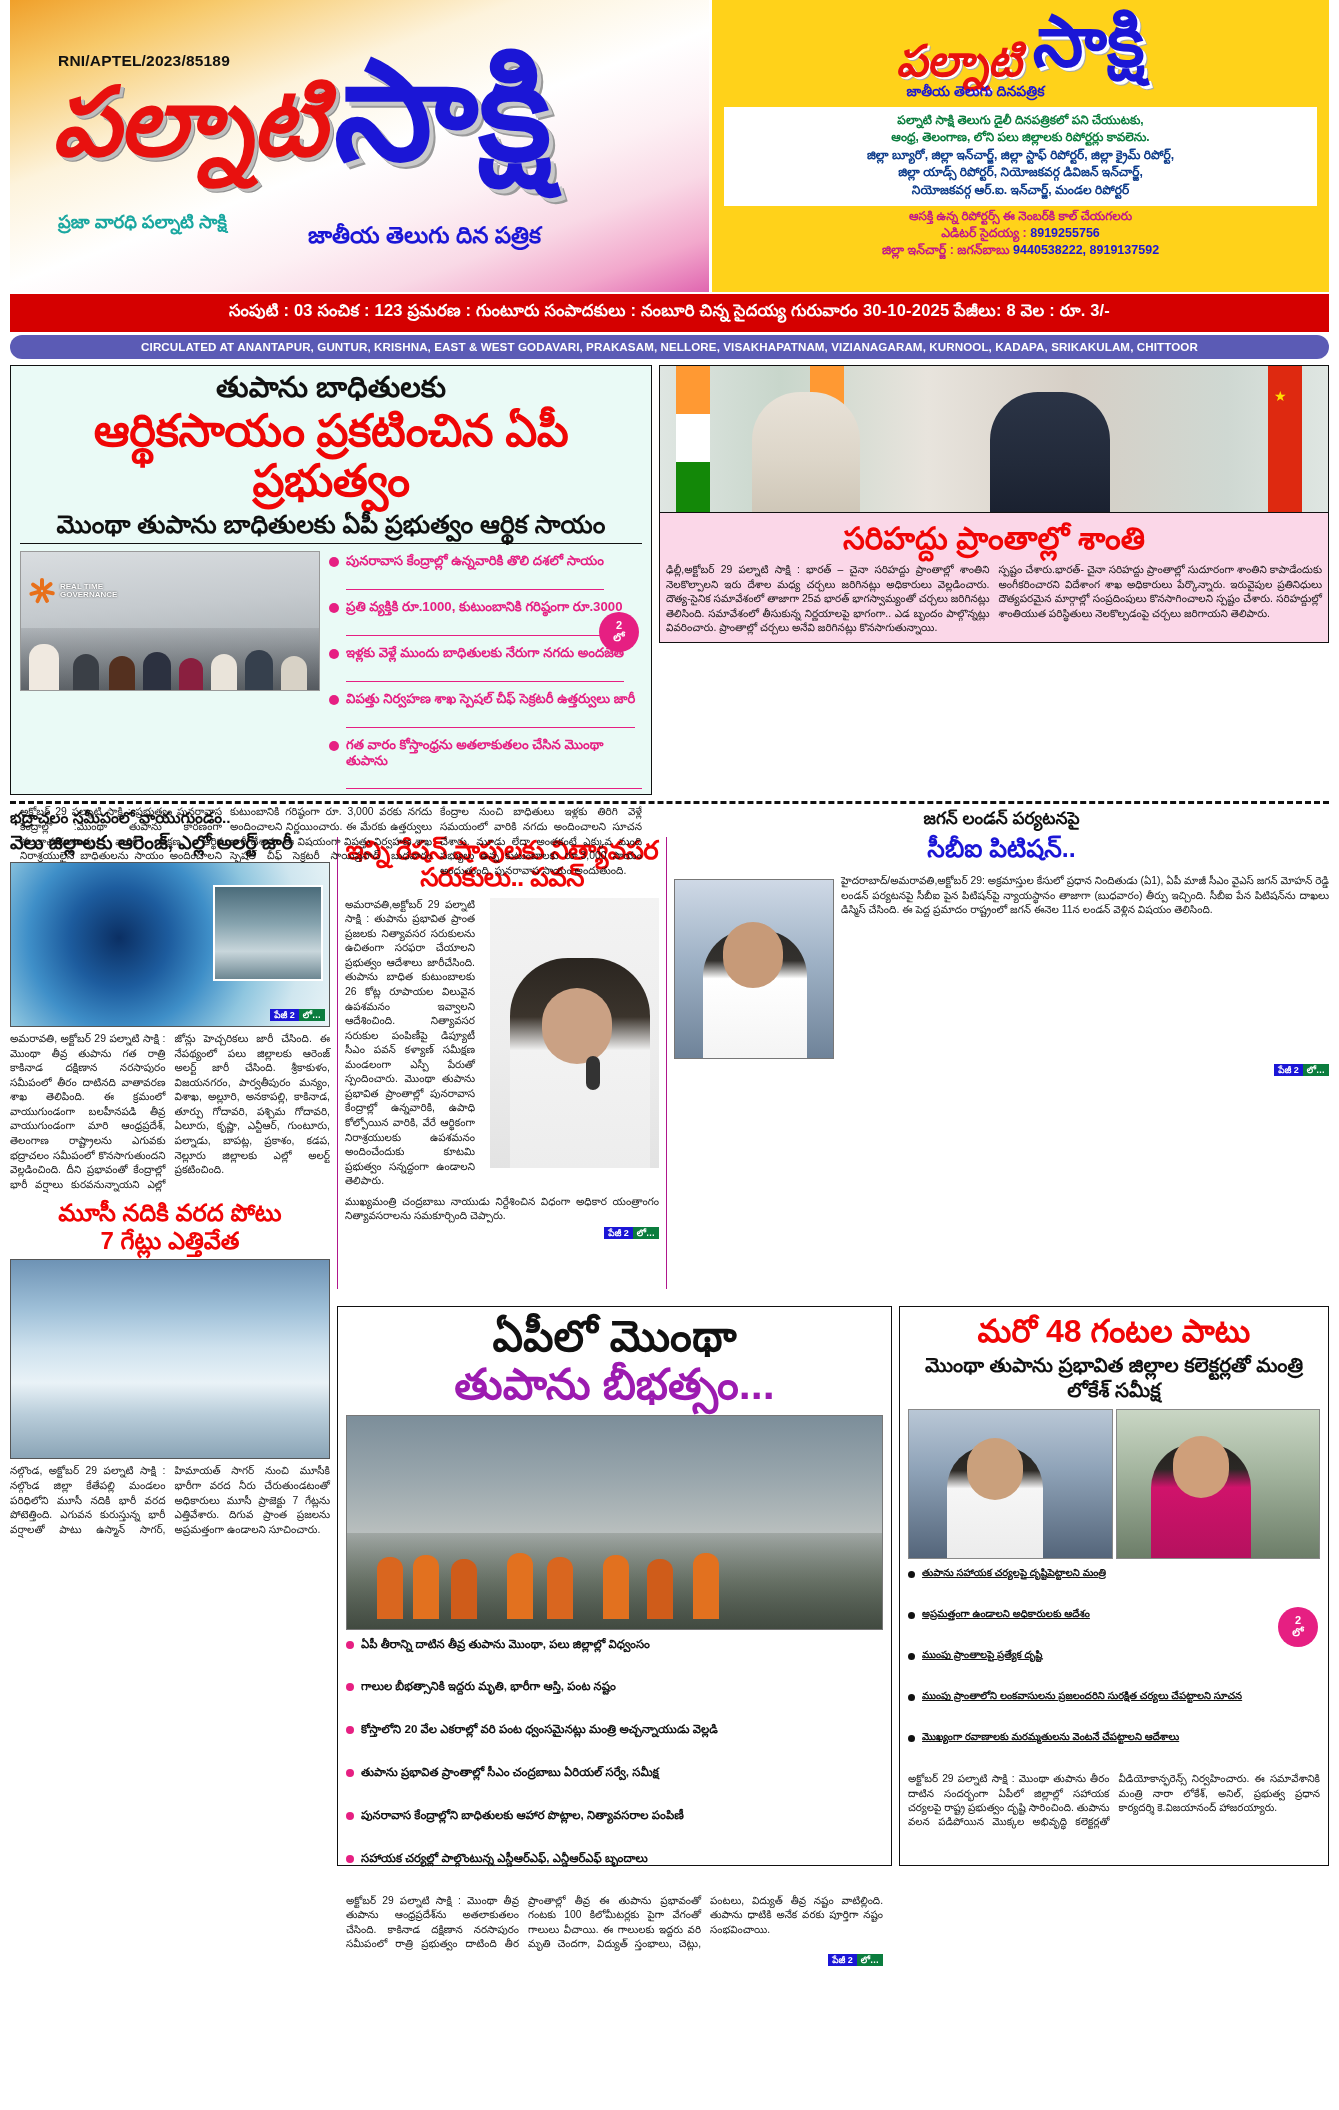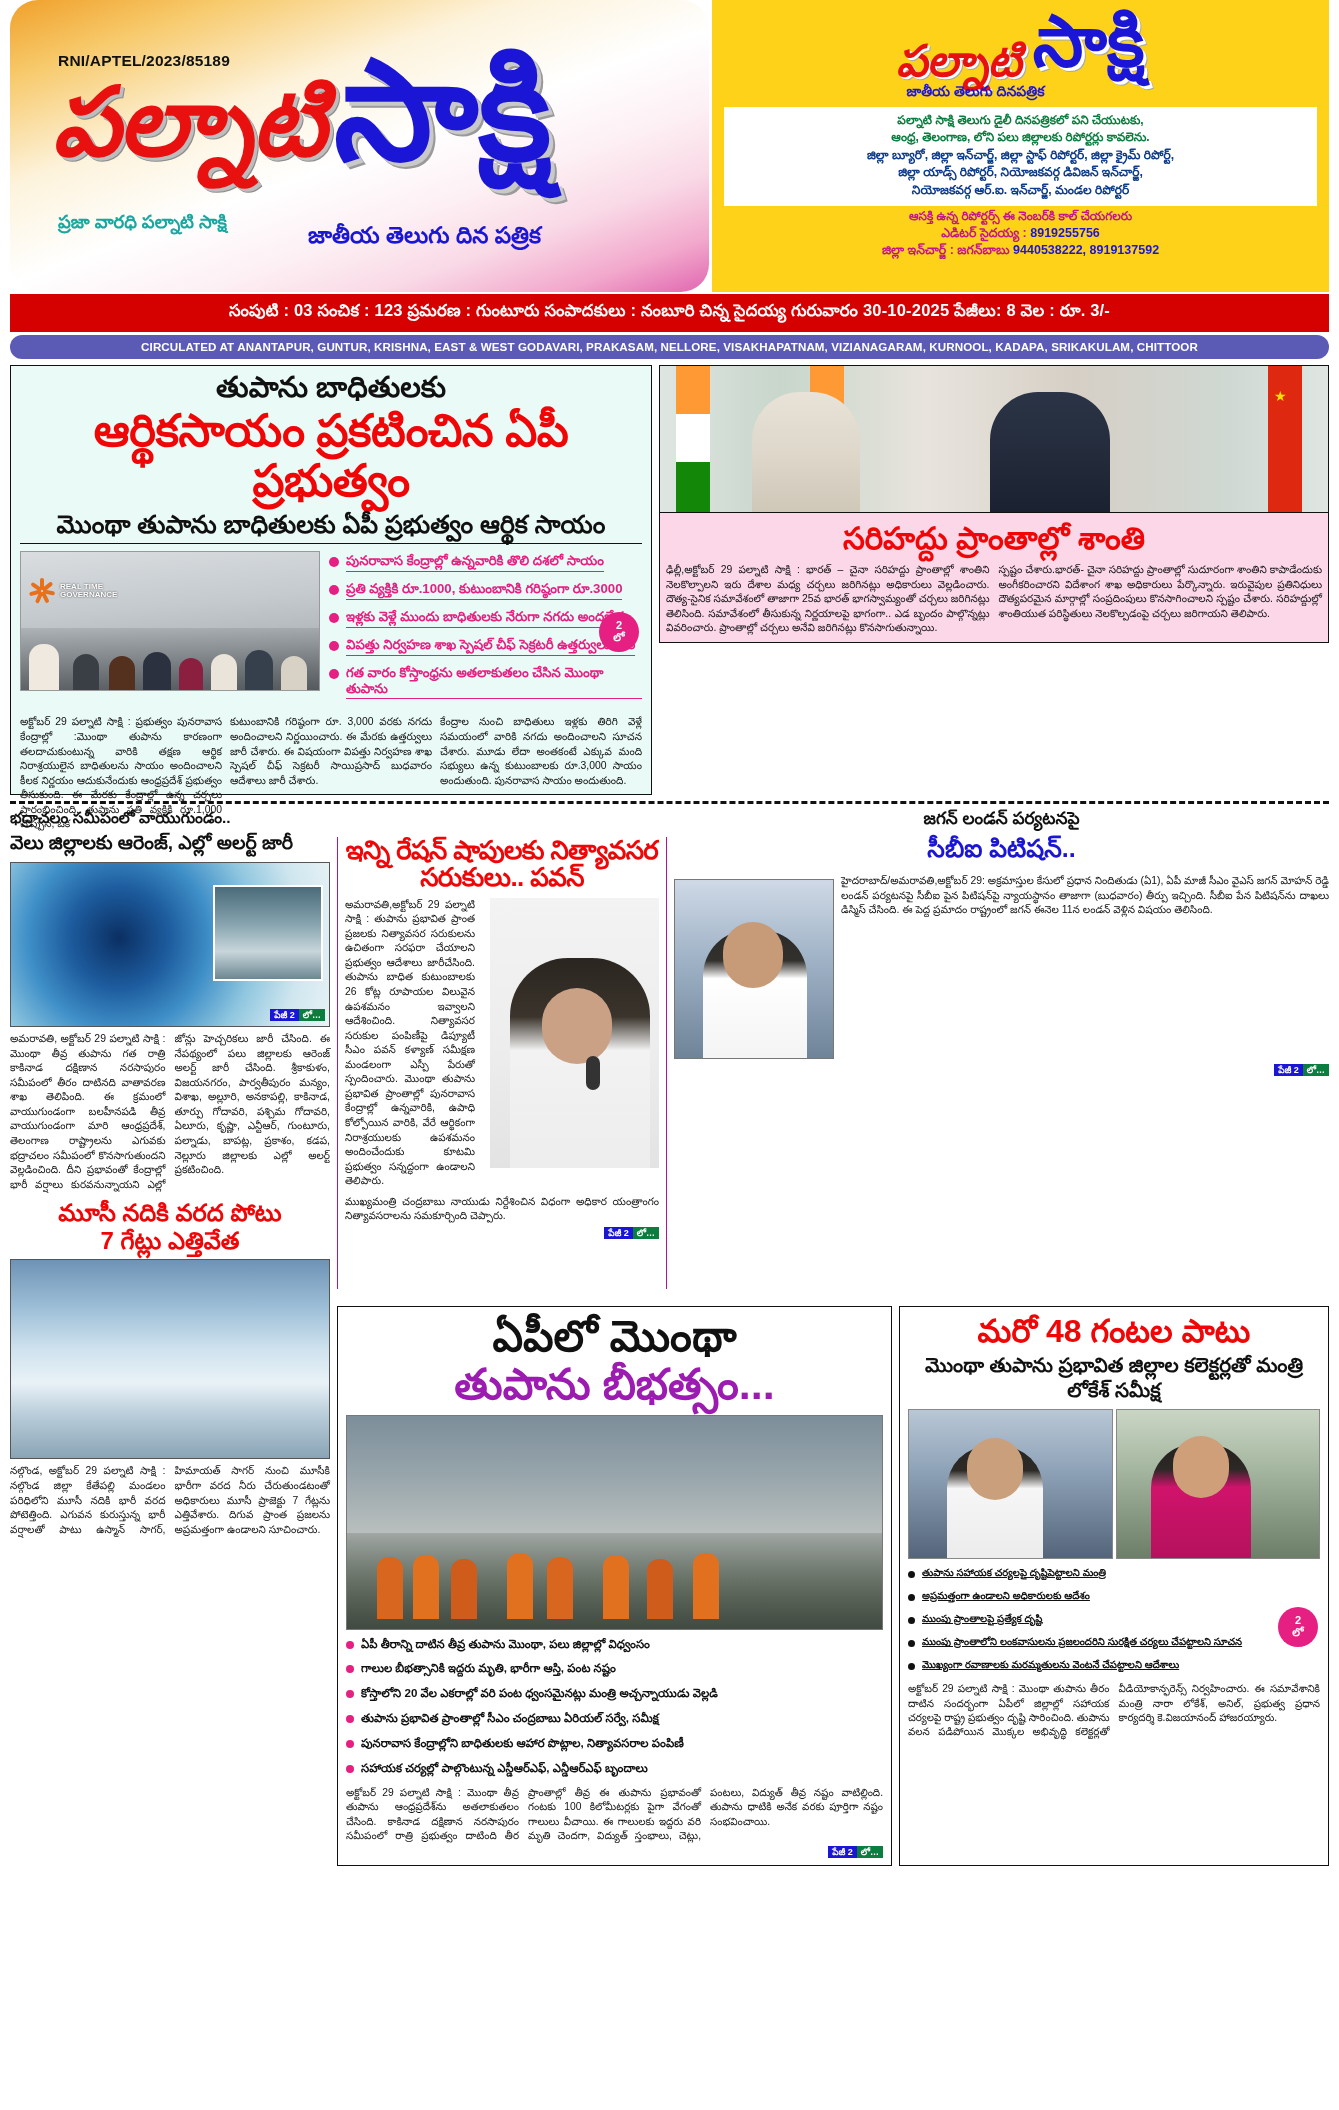--- a/index.html
+++ b/index.html
@@ -9,21 +9,20 @@
     font-family: "Liberation Sans", "DejaVu Sans", sans-serif;
     overflow:hidden;
   }
   .page { width:1339px; height:2110px; position:relative; padding:0 10px; }
 
   
   .masthead { display:flex; height:292px; }
   .mast-left {
     flex:1; position:relative;
     background: linear-gradient(160deg,#f0a02a 0%, #f7c96a 14%, #fdf3dc 34%, #ffffff 52%, #fdf0f4 66%, #f9d9e6 78%, #f2a8cc 90%, #e066b0 100%);
-    border-radius: 28px;
   }
   .rni { position:absolute; left:48px; top:52px; font-size:15.5px; font-weight:bold; color:#111; letter-spacing:.2px; }
   .mast-title-row { position:absolute; left:0; right:0; top:74px; display:flex; align-items:flex-start; justify-content:flex-start; padding-left:42px;}
   .mast-red {
     font-size:96px; font-weight:bold; color:#e8110f; font-family:"Liberation Serif", serif;
     font-style:italic; line-height:1.02;
     text-shadow: 3px 3px 0 #bdbdbd, 4px 4px 0 #8d8d8d;
     letter-spacing:-2px;
   }
   .mast-blue {
@@ -83,21 +82,21 @@
   .rtg { position:absolute; left:8px; top:26px; display:flex; align-items:center; gap:5px; }
   .rtg-mark { width:26px; height:26px; position:relative; }
   .rtg-mark i { position:absolute; left:11px; top:0; width:4px; height:12px; background:#e8701a; border-radius:2px; transform-origin:2px 13px;}
   .rtg-txt { color:#fff; font-size:8px; font-weight:bold; line-height:1.1; text-shadow:0 0 2px #333;}
   .photo-people { position:absolute; left:0; right:0; bottom:0; height:62px;
      background:linear-gradient(180deg, rgba(70,74,80,.15), rgba(40,44,50,.55)); }
   .pp { position:absolute; bottom:0; border-radius:14px 14px 0 0; }
   .bullets { flex:1; padding-top:2px; }
   .blt { display:flex; align-items:flex-start; gap:7px; margin-bottom:9px; }
   .blt .dot { width:10px; height:10px; border-radius:50%; background:#e61f82; flex:none; margin-top:4px; }
-  .blt .tx { font-size:13.2px; font-weight:bold; color:#e61f82; border-bottom:1.2px solid #e61f82; padding-bottom:2px; line-height:1.2;}
+  .blt .tx { font-size:13.2px; font-weight:bold; color:#e61f82; border-bottom:1.2px solid #e61f82; padding-bottom:20px; line-height:1.2;}
   .pg2 { position:absolute; right:12px; top:246px; width:40px; height:40px; border-radius:50%;
          background:#e61f82; color:#fff; font-size:11px; font-weight:bold; text-align:center;
          display:flex; flex-direction:column; justify-content:center; line-height:1.05; }
   .lead-cols { display:flex; gap:8px; margin-top:7px; }
   .lead-cols > div { flex:1; }
 
   .rightcol { width:670px; display:flex; flex-direction:column; }
   .rc-photo { height:148px; background:linear-gradient(90deg,#dfe6e2 0%,#c8d6cb 18%,#e8e4dd 40%,#d6cfc6 62%,#cfd8d2 85%,#dfe6e2 100%);
               border:1.4px solid #111; position:relative; overflow:hidden; }
   .flag { position:absolute; top:0; bottom:0; width:34px; }

